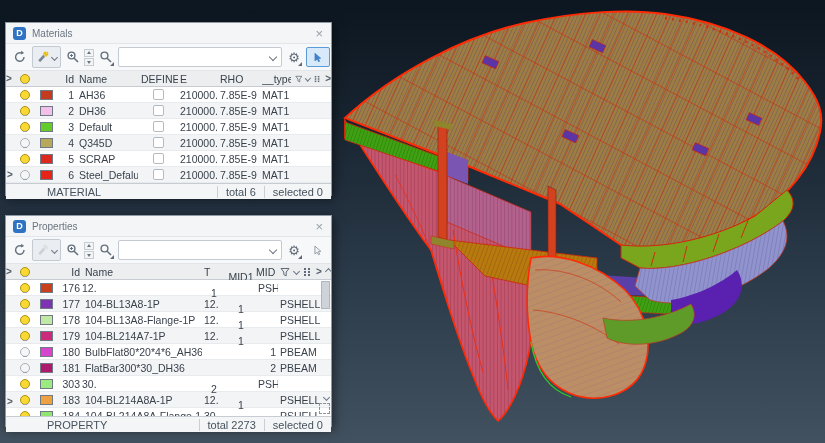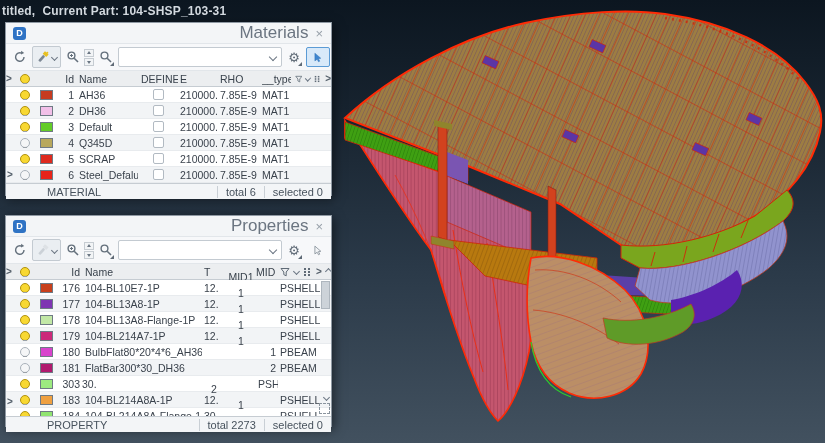--- a/index.html
+++ b/index.html
@@ -18,21 +18,21 @@
   
   .panel{position:absolute;left:5px;width:327px;background:#f7f8fa;border:1px solid #8f99a3;
          box-shadow:2px 3px 10px rgba(0,0,0,.5);z-index:2;color:#3a424c;box-sizing:border-box;}
   #materials-panel{top:22px;height:174px;}
   #properties-panel{top:215px;height:212px;}
 
   .titlebar{height:20px;display:flex;align-items:center;gap:6px;padding:0 7px;background:#f3f5f7;
             border-bottom:1px solid #e2e6ea;}
   .app-icon{width:13px;height:13px;border-radius:3px;background:#2f73c4;color:#fff;font-size:9px;
             font-weight:bold;display:flex;align-items:center;justify-content:center;line-height:1;}
-  .title-text{flex:1;font-size:17px;color:#6b7581;text-align:right;}
+  .title-text{flex:1;font-size:10px;color:#6b7581;}
   .close-btn{border:none;background:none;color:#97a0a9;font-size:13px;line-height:1;cursor:default;padding:0 1px;}
 
   .toolbar{height:26px;display:flex;align-items:center;gap:3px;padding:0 5px;border-bottom:1px solid #e2e6ea;}
   .tb-btn{border:none;background:none;height:20px;min-width:18px;display:flex;align-items:center;
           justify-content:center;color:#64707c;position:relative;padding:0 1px;}
   .corner::after{content:"";position:absolute;right:1px;bottom:1px;
                  border-left:4px solid transparent;border-bottom:4px solid #5f6a76;}
   .flash-group{display:flex;align-items:center;gap:2px;height:20px;padding:0 3px;background:#eaeef2;
                border:1px solid #c3cad1;border-radius:2px;}
   .flash-group.disabled svg{opacity:.38;}
@@ -95,21 +95,20 @@
   .status-label{flex:1;padding-left:5px;color:#47525d;margin-left:36px;}
   .status-cell{padding:0 8px;border-left:1px solid #c9cfd5;color:#47525d;white-space:nowrap;}
 
   svg.ic{display:block;}
 </style>
 </head>
 <body>
 
 <div class="stage">
 
-  <div class="win-title">titled,  Current Part: 104-SHSP_103-31</div>
 
   <svg id="viewport" viewBox="0 0 490 443" xmlns="http://www.w3.org/2000/svg">
     <defs>
       <path id="deckP" d="M10,118 C60,72 130,36 190,23 C245,11 295,9 330,14 C388,22 442,45 470,82
                           C484,100 489,114 485,132 C478,166 453,197 418,217 C382,238 338,251 308,250
                           C297,250 291,248 286,245 L225,204 L133,166 Z"></path>
       <path id="hullP" d="M10,121 C38,165 68,213 96,250 C110,297 124,342 139,378 C147,399 155,413 163,421
                           C174,412 187,386 194,352 C199,322 200,288 197,260 L196,252 L110,216 L116,176 L10,138 Z"></path>
       <path id="bulbP" d="M196,258 C225,252 262,264 290,290 C312,312 320,348 306,374 C292,397 260,404 234,393
                           C214,384 201,366 196,342 C191,315 191,285 196,258 Z"></path>
@@ -500,21 +499,20 @@
       </span>
     <div class="trow prop-grid">
     <span class="cell"></span>
     <span class="cell">
             <span class="bulb"></span>
           </span>
     <span class="cell">
             <span class="sw" style="background: rgb(200, 64, 28);"></span>
           </span>
     <span class="cell c-id">176</span>
-    <span class="cell c-name">104-BL10E7-1P</span>
     <span class="cell c-t">12.</span>
     <span class="cell c-mid1">1</span>
     <span class="cell c-mid"></span>
     <span class="cell c-type">PSHELL</span>
   </div>
         <div class="trow prop-grid">
     <span class="cell"></span>
     <span class="cell">
             <span class="bulb"></span>
           </span>

